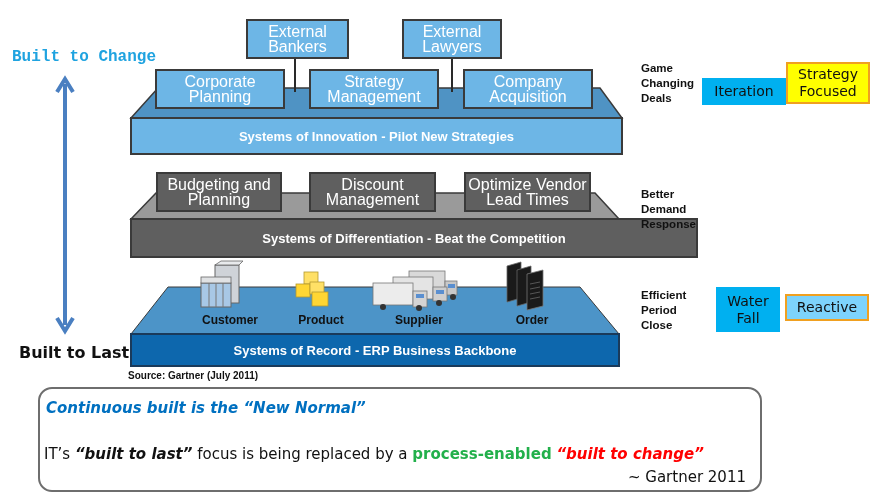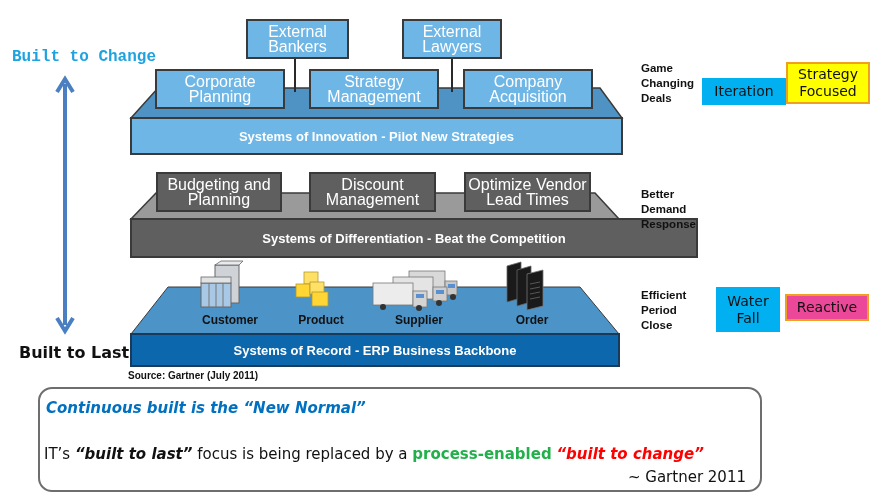--- a/index.html
+++ b/index.html
@@ -145,21 +145,21 @@
   <span>Close</span>
 </div>
 
 <div class="tag" style="left:702px; top:69px; width:84px; height:27px; background:#00b0f0;margin-top:9px;">Iteration</div>
 <div class="tag" style="left:786px; top:62px; width:84px; height:42px; background:#ffff00; border:2px solid #f0a020;">
   <div><span>Strategy</span><br><span>Focused</span></div>
 </div>
 <div class="tag" style="left:716px; top:287px; width:64px; height:45px; background:#00b0f0;">
   <div><span>Water</span><br><span>Fall</span></div>
 </div>
-<div class="tag" style="left:785px; top:294px; width:84px; height:27px; background:#ec4899; border:2px solid #f0a020;">Reactive</div>
+<div class="tag" style="left:785px; top:294px; width:84px; height:27px; background:#7dd3fc; border:2px solid #f0a020;">Reactive</div>
 
 <div class="quote-box">
   <div class="q-title">Continuous built is the “New Normal”</div>
   <div class="q-body">
     <span>IT’s </span><span style="font-weight:bold; font-style:italic;">“built to last”</span><span> focus is being replaced by a </span><span style="font-weight:bold; color:#22b04b;">process-enabled</span><span> </span><span style="font-weight:bold; font-style:italic; color:#ff0000;">“built to change”</span>
   </div>
   <div class="q-attr">~ Gartner 2011</div>
 </div>
 
 </body></html>

